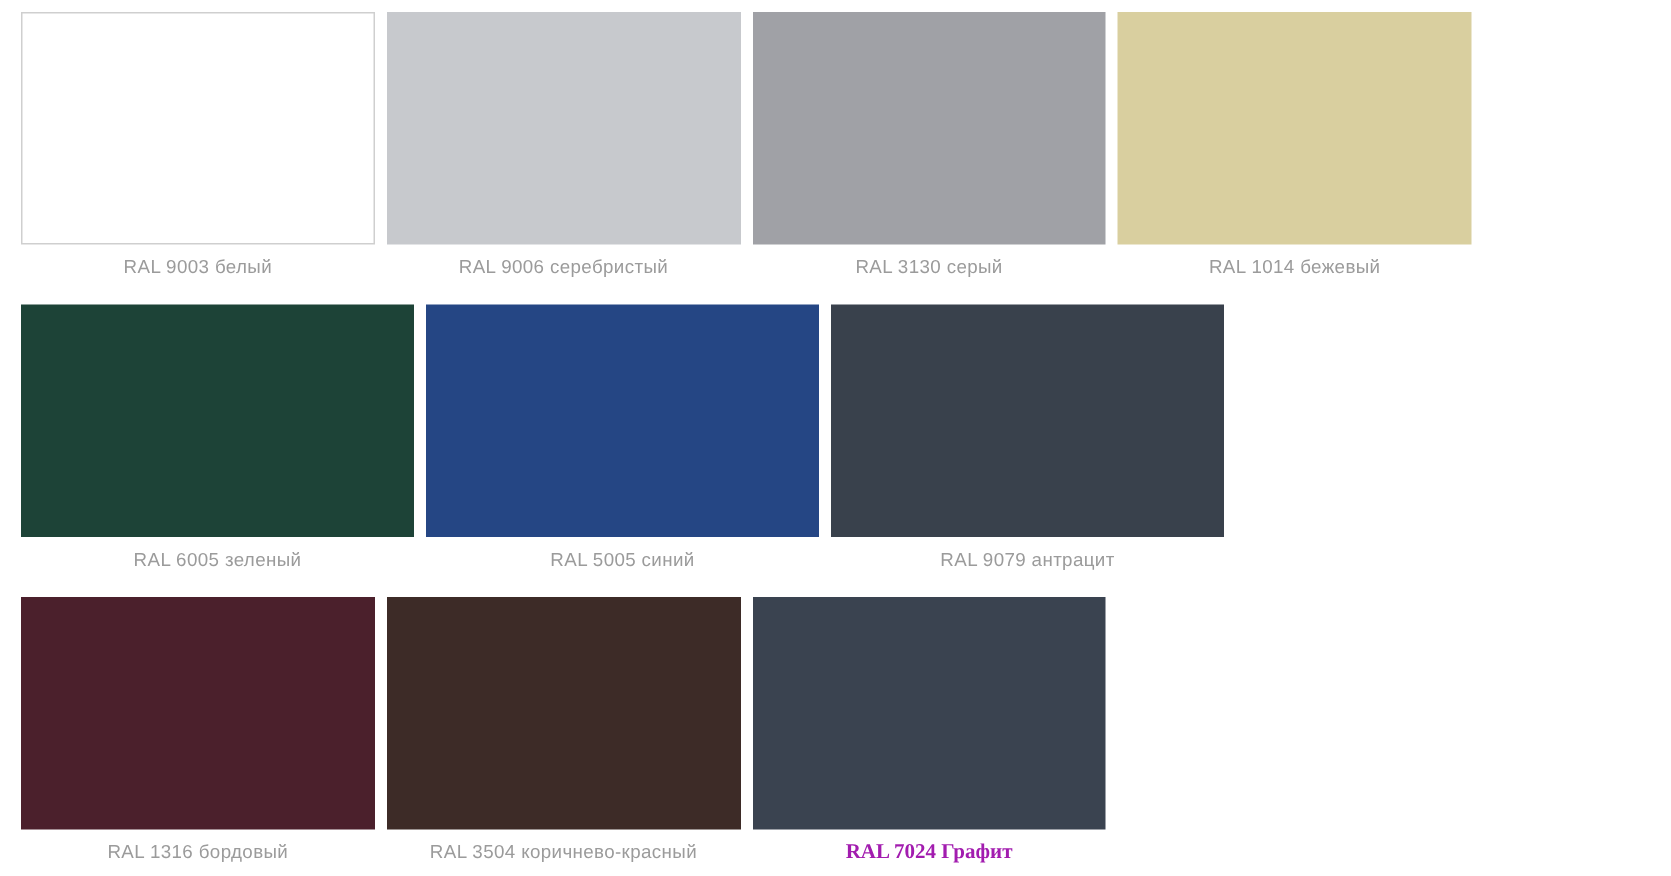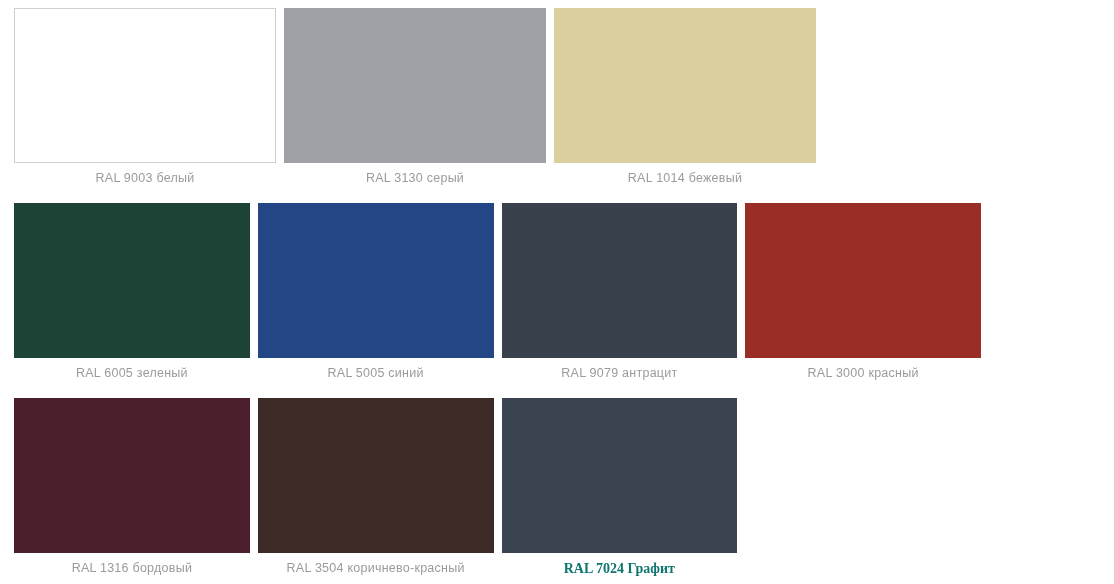--- a/index.html
+++ b/index.html
@@ -54,39 +54,43 @@
     text-align: center;
     font-size: 12.5px;
     color: #9b9b9b;
     letter-spacing: 0.25px;
     white-space: nowrap;
   }
   .swatch-label.serif-bold {
     font-family: "Liberation Serif", serif;
     font-weight: bold;
     font-size: 14px;
-    color: #0f766e;
+    color: #a21caf;
     letter-spacing: 0;
   }
 
   
   .swatch-cell.empty .swatch-color,
   .swatch-cell.empty .swatch-label {
     visibility: hidden;
   }
 </style>
 </head>
 <body>
 
 <div class="palette">
 
   <div class="swatch-row">
     <div class="swatch-cell">
       <div class="swatch-color bordered" style="background-color: rgb(255, 255, 255);"></div>
       <div class="swatch-label">RAL 9003 белый</div>
+    </div>
+    <div class="swatch-cell">
+      <div class="swatch-color" style="background-color: rgb(199, 201, 205);"></div>
+      <div class="swatch-label">RAL 9006 серебристый</div>
     </div>
     <div class="swatch-cell">
       <div class="swatch-color" style="background-color: rgb(160, 161, 166);"></div>
       <div class="swatch-label">RAL 3130 серый</div>
     </div>
     <div class="swatch-cell">
       <div class="swatch-color" style="background-color: rgb(217, 207, 159);"></div>
       <div class="swatch-label">RAL 1014 бежевый</div>
     </div>
   </div>
@@ -96,24 +100,20 @@
       <div class="swatch-color" style="background-color: rgb(29, 67, 55);"></div>
       <div class="swatch-label">RAL 6005 зеленый</div>
     </div>
     <div class="swatch-cell">
       <div class="swatch-color" style="background-color: rgb(37, 70, 132);"></div>
       <div class="swatch-label">RAL 5005 синий</div>
     </div>
     <div class="swatch-cell">
       <div class="swatch-color" style="background-color: rgb(57, 65, 76);"></div>
       <div class="swatch-label">RAL 9079 антрацит</div>
-    </div>
-    <div class="swatch-cell">
-      <div class="swatch-color" style="background-color: rgb(154, 46, 39);"></div>
-      <div class="swatch-label">RAL 3000 красный</div>
     </div>
   </div>
 
   <div class="swatch-row">
     <div class="swatch-cell">
       <div class="swatch-color" style="background-color: rgb(75, 32, 44);"></div>
       <div class="swatch-label">RAL 1316 бордовый</div>
     </div>
     <div class="swatch-cell">
       <div class="swatch-color" style="background-color: rgb(61, 43, 39);"></div>

